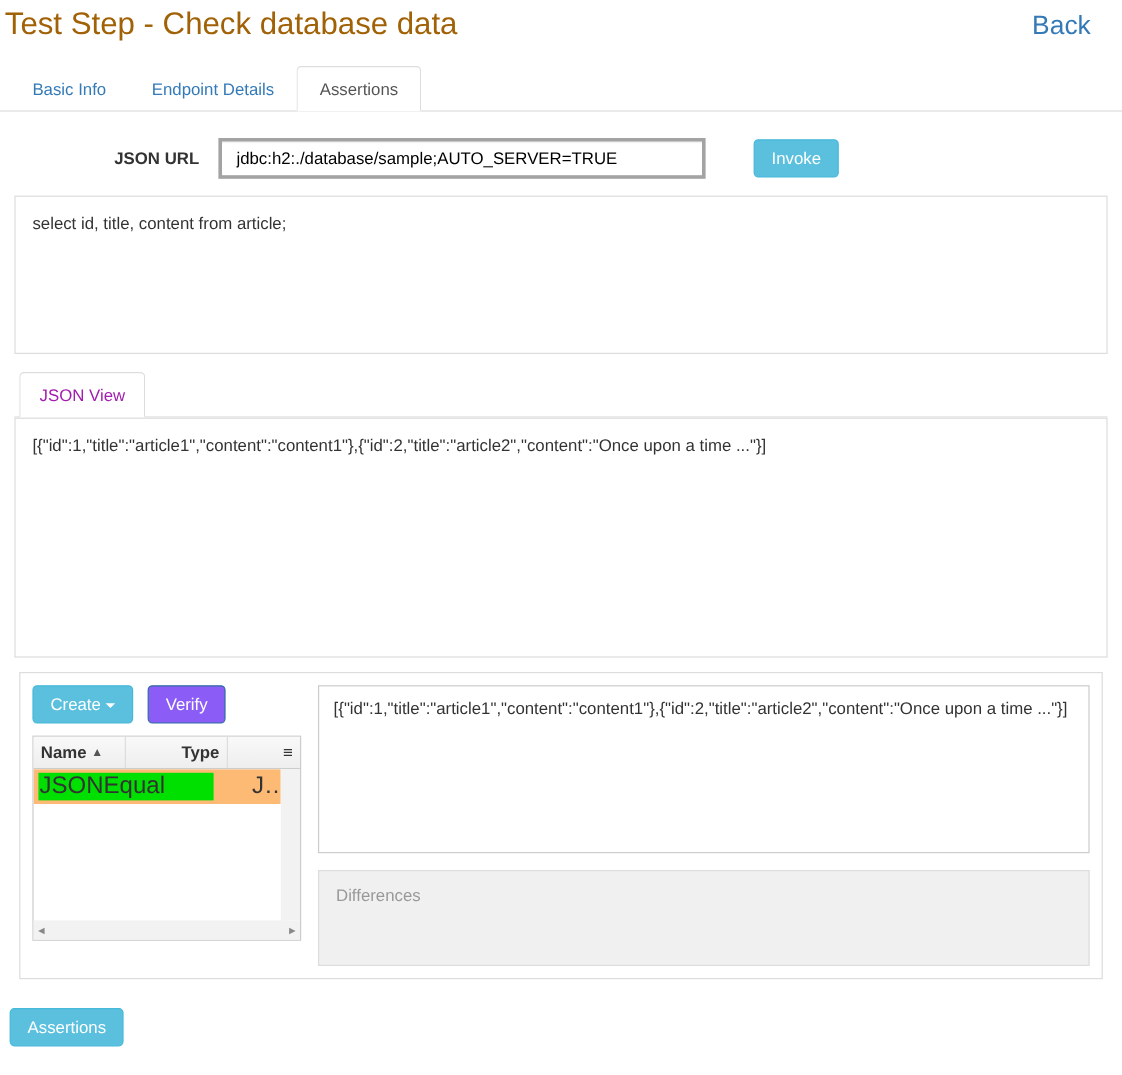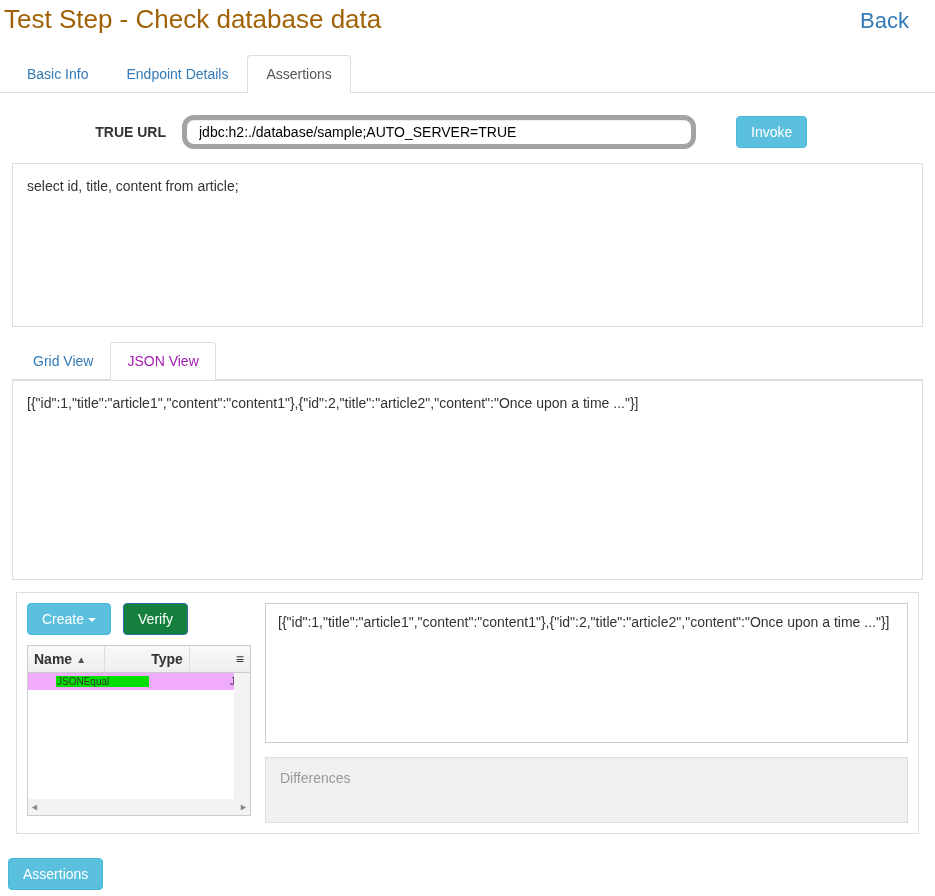--- a/index.html
+++ b/index.html
@@ -8,88 +8,87 @@
   .header h2 { margin: 0; font-weight: 400; font-size: 26px; color: #a16207; }
   .back-link { color: #337ab7; font-size: 22px; text-decoration: none; cursor: pointer; padding-right: 18px; }
 
   .tabs { border-bottom: 1px solid #ddd; padding: 0 8px; margin-top: 14px; display: flex; gap: 0; }
   .tab { padding: 10px 18px; color: #337ab7; cursor: pointer; border: 1px solid transparent; border-top-left-radius: 4px; border-top-right-radius: 4px; margin-bottom: -1px; }
   .tab.active { color: #555; background: #fff; border-color: #ddd #ddd transparent #ddd; }
 
   .section { padding: 12px; }
   .form-row { display: flex; align-items: center; margin: 10px 0 14px 0; }
   .form-label { width: 170px; text-align: right; font-weight: 700; padding-right: 16px; }
-  .text-input { width: 514px; height: 34px; border: 5px solid #a3a3a3; border-radius: 12px; padding: 6px 12px; font-size: 14px; box-shadow: inset 0 1px 1px rgba(0,0,0,0.075); }
+  .text-input { width: 406px; height: 34px; border: 3px solid #a3a3a3; border-radius: 0; padding: 6px 12px; font-size: 14px; box-shadow: inset 0 1px 1px rgba(0,0,0,0.075); }
   .btn { display: inline-block; padding: 7px 14px; font-size: 14px; border-radius: 4px; border: 1px solid transparent; cursor: pointer; color: #fff; }
   .btn-invoke { background: #5bc0de; border-color: #46b8da; margin-left: 40px; }
   .btn-create { background: #5bc0de; border-color: #46b8da; }
-  .btn-verify { background: #15803d; border-color: #2e6da4; }
+  .btn-verify { background: #8b5cf6; border-color: #2e6da4; }
   .btn-assertions { background: #5bc0de; border-color: #46b8da; margin: 0 0 10px 8px; }
   .caret { display: inline-block; width: 0; height: 0; margin-left: 4px; vertical-align: middle; border-top: 4px solid #fff; border-right: 4px solid transparent; border-left: 4px solid transparent; }
 
   .sql-area, .json-result { width: 100%; border: 1px solid #ddd; background: #fff; padding: 14px 14px; font-size: 14px; color: #333; font-family: inherit; resize: none; overflow: auto; }
-  .sql-area { height: 164px; }
+  .sql-area { height: 132px; }
   .json-result { height: 200px; margin-top: 0; }
 
   .inner-tabs { border-bottom: 1px solid #ddd; padding: 0 4px; margin-top: 12px; display: flex; }
   .inner-tab { padding: 10px 16px; color: #337ab7; cursor: pointer; border: 1px solid transparent; border-top-left-radius: 4px; border-top-right-radius: 4px; margin-bottom: -1px; }
   .inner-tab.active { color: #a21caf; background: #fff; border-color: #ddd #ddd transparent #ddd; }
 
   .lower-panel { border: 1px solid #ddd; margin: 12px 4px 4px 4px; padding: 10px; display: flex; gap: 14px; }
   .left-col { width: 224px; }
   .btn-row { display: flex; gap: 12px; margin-bottom: 10px; }
 
   .grid { border: 1px solid #ccc; width: 100%; }
   .grid-header { display: flex; background: linear-gradient(#f9f9f9,#eee); border-bottom: 1px solid #ccc; font-weight: 700; font-size: 14px; gap: 40px; }
   .gh-cell { padding: 5px 6px; }
   .gh-name { width: 178px; border-right: 1px solid #ddd; display: flex; align-items: center; }
   .gh-type { flex: 1; border-right: 1px solid #ddd; }
   .gh-menu { width: 24px; text-align: center; cursor: pointer; }
   .sort-icon { font-size: 10px; margin-left: 4px; color: #555; }
   .grid-body-wrap { display: flex; }
   .grid-body { overflow: auto; height: 126px; flex: 1; }
-  .grid-row { display: flex; background: #f0abfc; font-size: 10px; padding-left: 24px; }
+  .grid-row { display: flex; background: #fdba74; font-size: 20px; }
   .gc { padding: 3px 4px; white-space: nowrap; overflow: hidden; text-overflow: ellipsis; }
   .gc-name { width: 178px; }
   .name-badge { background: #00e000; display: inline-block; padding: 0 40px 0 1px; }
   .gc-type { flex: 1; }
   .vscroll { width: 16px; background: #f2f2f2; }
   .hscroll { height: 16px; background: #f2f2f2; display: flex; justify-content: space-between; align-items: center; font-size: 9px; color: #888; padding: 0 2px; }
 
   .right-col { flex: 1; display: flex; flex-direction: column; gap: 14px; }
   .expected-box { border: 1px solid #ccc; background: #fff; height: 140px; padding: 10px 12px; overflow: auto; font-size: 14px; }
-  .diff-box { border: 1px solid #ddd; background: #f0f0f0; color: #999; height: 66px; padding: 12px 14px; }
+  .diff-box { border: 1px solid #ddd; background: #f0f0f0; color: #999; height: 80px; padding: 12px 14px; }
 
   .footer { padding: 8px 0; }
 </style>
 </head>
 <body>
 
 <div class="header">
   <h2>Test Step - Check database data</h2>
   <a class="back-link">Back</a>
 </div>
 
 <div class="tabs">
   <div class="tab">Basic Info</div>
   <div class="tab">Endpoint Details</div>
   <div class="tab active">Assertions</div>
 </div>
 
 <div class="section">
   <div class="form-row">
-    <div class="form-label">TRUE URL</div>
+    <div class="form-label">JSON URL</div>
     <input type="text" class="text-input" value="jdbc:h2:./database/sample;AUTO_SERVER=TRUE" style="">
     <button class="btn btn-invoke">Invoke</button>
   </div>
 
   <textarea class="sql-area" style="">select id, title, content from article;</textarea>
 
   <div class="inner-tabs">
-    <div class="inner-tab">Grid View</div>
     <div class="inner-tab active">JSON View</div>
   </div>
 
   <div class="json-result">[{"id":1,"title":"article1","content":"content1"},{"id":2,"title":"article2","content":"Once upon a time ..."}]</div>
 
   <div class="lower-panel">
     <div class="left-col">
       <div class="btn-row">
         <button class="btn btn-create">
           <span>Create</span><span class="caret"></span>

